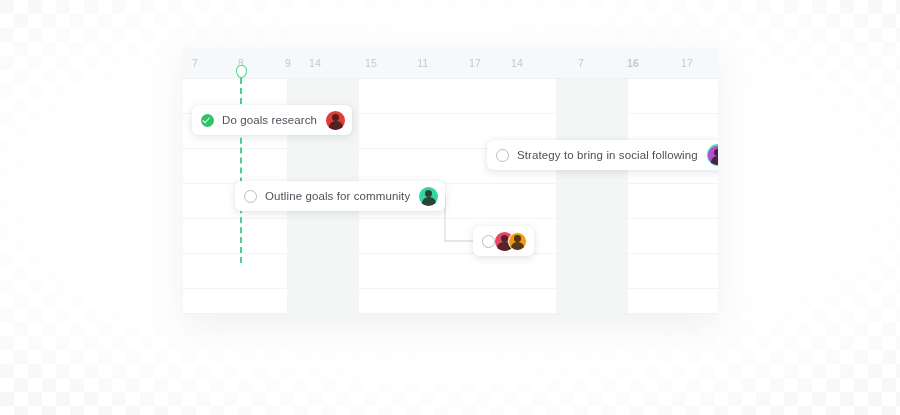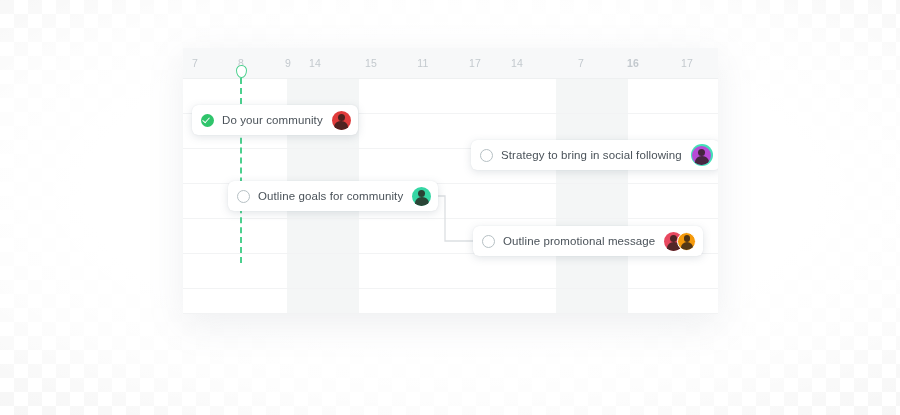--- a/index.html
+++ b/index.html
@@ -239,53 +239,52 @@
     <div id="today-pin" style="left: 52.5px; top: 17px; border-color: rgb(75, 208, 142);"></div>
     <div id="today-line" style="left: 57px; border-left-color: rgb(75, 208, 142);"></div>
 
     <svg id="connector" viewBox="0 0 535 266" fill="none">
       <path id="dep-path" stroke="#dcdfe2" stroke-width="1.3" fill="none" d="M 250 148 L 262 148 L 262 193 L 290 193"></path>
     </svg>
 
     <div id="cards">
         <div class="card" style="left: 9px; top: 57px;">
           <span class="status done"></span>
-          <span class="card-label">Do your community</span>
+          <span class="card-label">Do goals research</span>
           <span class="avatars">
             <span class="avatar" style="background: rgb(224, 59, 59);">
               <span class="head"></span>
               <span class="body"></span>
             </span>
           </span>
         </div>
-        <div class="card" style="left: 288px; top: 92px; text-align: center;">
+        <div class="card" style="left: 304px; top: 92px; text-align: center;">
           <span class="status open"></span>
           <span class="card-label">Strategy to bring in social following</span>
           <span class="avatars">
             <span class="ring" style="background: rgb(67, 224, 184);">
               <span class="avatar" style="background: rgb(184, 74, 214);">
                 <span class="head"></span>
                 <span class="body"></span>
               </span>
             </span>
           </span>
         </div>
-        <div class="card" style="left: 45px; top: 133px;">
+        <div class="card" style="left: 52px; top: 133px;">
           <span class="status open"></span>
           <span class="card-label">Outline goals for community</span>
           <span class="avatars">
             <span class="avatar" style="background: rgb(53, 214, 164);">
               <span class="head"></span>
               <span class="body"></span>
             </span>
           </span>
         </div>
         <div class="card" style="left: 290px; top: 178px;">
           <span class="status open"></span>
-          <span class="card-label">Outline promotional message</span>
           <span class="avatars">
             <span class="avatar" style="background: rgb(232, 72, 95);">
               <span class="head"></span>
               <span class="body"></span>
             </span>
             <span class="avatar" style="background: rgb(245, 154, 11);">
               <span class="head"></span>
               <span class="body"></span>
             </span>
           </span>

